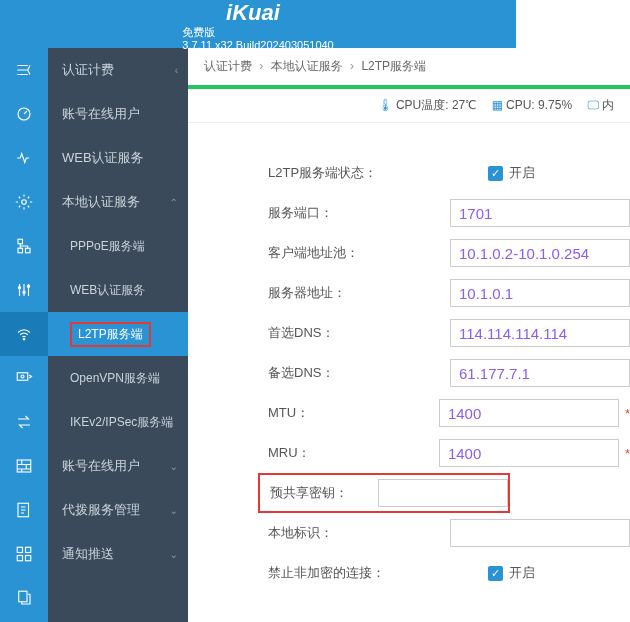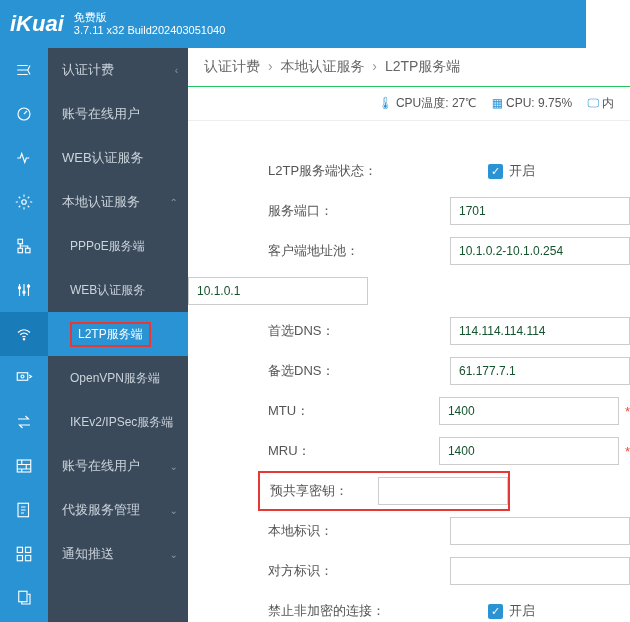--- a/index.html
+++ b/index.html
@@ -3,39 +3,39 @@
 <meta charset="utf-8">
 <style>
 * { margin: 0; padding: 0; box-sizing: border-box; }
 body { font-family: "Microsoft YaHei", Arial, sans-serif; font-size: 13px; color: #333; background: #fff; width: 630px; height: 622px; overflow: hidden; }
 .app { display: flex; height: 622px; border-radius: 30px; }
 .iconcol { width: 48px; background: #2a93d4; display: flex; flex-direction: column; align-items: center; padding-top: 0; }
 .iconcol .logo-area { height: 48px; }
 .iconcol .icon { width: 48px; height: 44px; display: flex; align-items: center; justify-content: center; color: #fff; cursor: pointer; }
 .iconcol .icon.active { background: #1a7bb9; }
 .sidebar { width: 140px; background: #3a4a5a; color: #cbd3db; display: flex; flex-direction: column; }
-.topbar { height: 48px; background: #2a93d4; color: #fff; display: flex; align-items: center; padding: 0 10px; width: 586px; position: absolute; top: 0; left: 0; z-index: 10; }
+.topbar { height: 48px; background: #2a93d4; color: #fff; display: flex; align-items: center; padding: 0 10px; width: 516px; position: absolute; top: 0; left: 0; z-index: 10; flex-direction: column; }
 .topbar .logo { font-size: 22px; font-weight: bold; font-style: italic; margin-right: 10px; }
 .topbar .vinfo { font-size: 11px; line-height: 13px; }
 .sidebar-inner { margin-top: 48px; }
 .side-item { height: 44px; display: flex; align-items: center; padding-left: 14px; cursor: pointer; position: relative; font-size: 13px; }
 .side-item.sub { padding-left: 22px; font-size: 12px; }
 .side-item .chev { position: absolute; right: 10px; font-size: 10px; color: #8a98a6; }
 .side-item.active { background: #2a93d4; color: #fff; }
 .main { flex: 1; margin-top: 48px; background: #fff; overflow: hidden; }
-.breadcrumb { padding: 10px 16px; font-size: 14px; color: #666; border-bottom: 1px solid #22c55e; }
+.breadcrumb { padding: 10px 16px; font-size: 12px; color: #666; border-bottom: 4px solid #22c55e; }
 .breadcrumb .sep { margin: 0 4px; color: #999; }
 .status-line { padding: 8px 16px; font-size: 12px; color: #555; text-align: right; border-bottom: 1px solid #eee; }
 .status-line .s-item { margin-left: 12px; }
 .status-line .s-icon { color: #2a93d4; margin-right: 3px; }
 .form-area { padding: 30px 0 0 0; }
 .form-row { display: flex; align-items: center; height: 40px; }
 .form-label { width: 300px; text-align: left; padding-left: 80px; color: #555; font-size: 13px; }
 .form-field { flex: 1; display: flex; align-items: center; }
-.form-field input[type=text] { width: 180px; height: 28px; border: 1px solid #ccc; padding: 0 8px; font-size: 12px; color: #14532d; }
+.form-field input[type=text] { width: 180px; height: 28px; border: 1px solid #ccc; padding: 0 8px; font-size: 15px; color: #8b5cf6; }
 .form-field .cb { width: 15px; height: 15px; background: #2a93d4; color: #fff; display: inline-flex; align-items: center; justify-content: center; font-size: 11px; margin-right: 6px; border-radius: 2px; }
 .form-field .cb-label { color: #555; }
 .req { color: #e74c3c; margin-left: 6px; }
 .hl-red { border: 2px solid #e53935; padding: 2px 6px; display: inline-block; }
 .hl-red-box { border: 2px solid #e53935; }
 svg { width: 18px; height: 18px; fill: none; stroke: #fff; stroke-width: 1.5; }
 </style>
 </head>
 <body>
 
@@ -208,20 +208,21 @@
             <input type="text" value="1701" style="">
           </div>
       </div>
       <div class="form-row">
         <div class="form-label">客户端地址池：</div>
         <div class="form-field">
             <input type="text" value="10.1.0.2-10.1.0.254" style="">
           </div>
       </div>
       <div class="form-row">
+        <div class="form-label">服务器地址：</div>
         <div class="form-field">
             <input type="text" value="10.1.0.1" style="">
           </div>
       </div>
       <div class="form-row">
         <div class="form-label">首选DNS：</div>
         <div class="form-field">
             <input type="text" value="114.114.114.114" style="">
           </div>
       </div>
@@ -251,26 +252,20 @@
             <input type="text" style="width: 130px;" value="">
           </div>
       </div>
       <div class="form-row">
         <div class="form-label">本地标识：</div>
         <div class="form-field">
             <input type="text" value="" style="">
           </div>
       </div>
       <div class="form-row">
-        <div class="form-label">对方标识：</div>
-        <div class="form-field">
-            <input type="text" value="" style="">
-          </div>
-      </div>
-      <div class="form-row">
         <div class="form-label">禁止非加密的连接：</div>
         <div class="form-field">
             <span class="cb">✓</span>
             <span class="cb-label">开启</span>
           </div>
       </div>
     </div>
   </div>
 </div>
 

